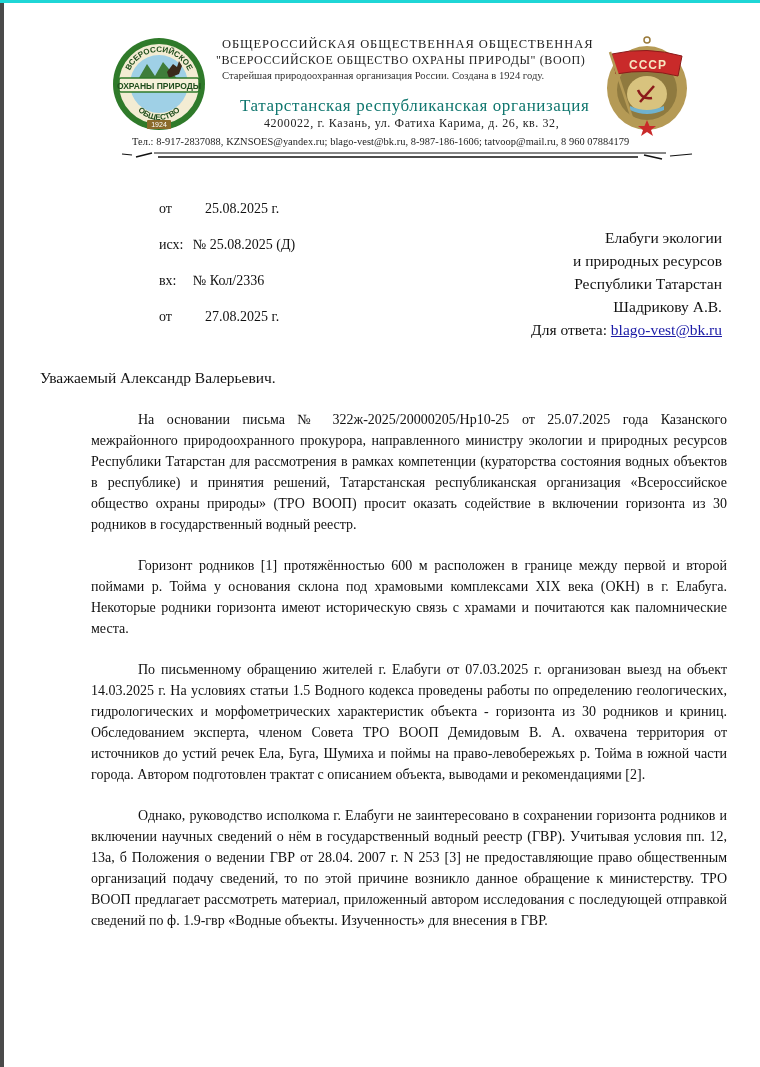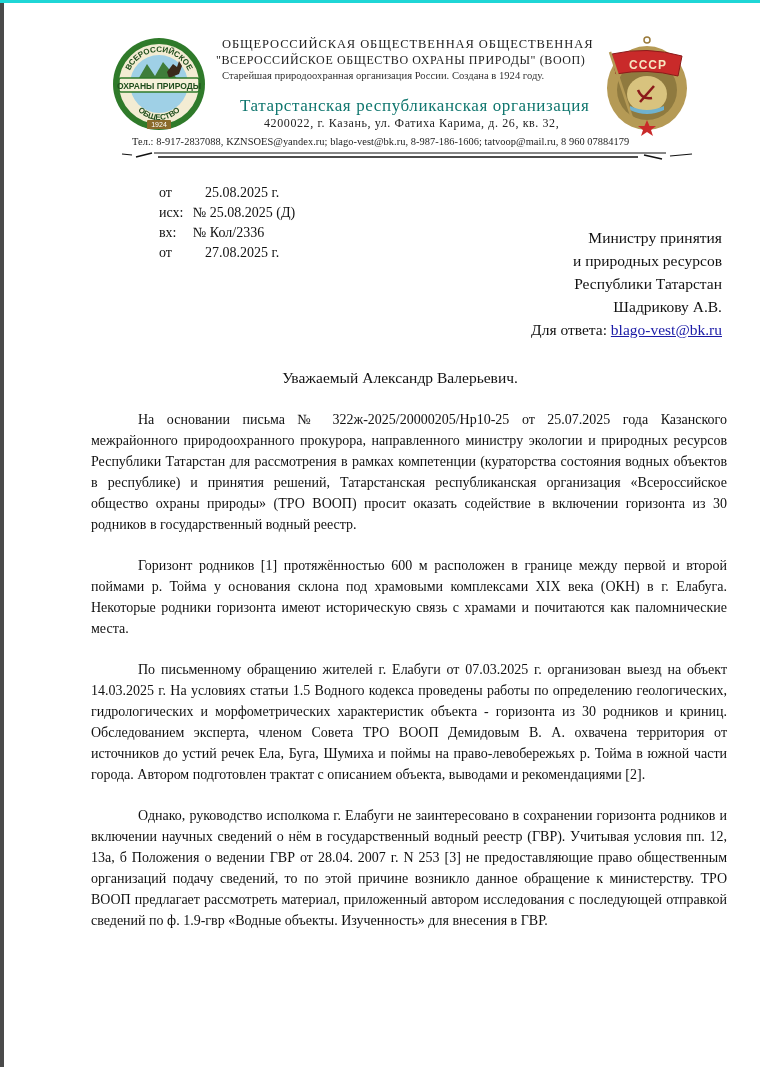--- a/index.html
+++ b/index.html
@@ -39,35 +39,35 @@
       font-size: 12px; letter-spacing: 0.6px; color: #222; white-space: nowrap; margin-left: 24px;
     }
     .lh-contacts {
       position: absolute; left: 112px; top: 136px;
       font-size: 10.4px; color: #222; white-space: nowrap; letter-spacing: 0.05px; margin-left: 20px;
     }
     .lh-rule { position: absolute; left: 118px; top: 150px; width: 580px; height: 14px; }
 
     
     .refs { position: absolute; left: 159px; top: 183px; font-size: 14px; line-height: 20px; }
-    .ref-row { display: flex; white-space: nowrap; }
+    .ref-row { display: flex; white-space: nowrap; margin-top: 16px; }
     .ref-label { width: 46px; }
     .ref-value { }
 
     
     .addressee {
       position: absolute; right: 38px; top: 226px;
       text-align: right; font-size: 15.5px; line-height: 23px;
     }
     .addressee a { color: #1a1aa6; text-decoration: underline; }
 
     
     .salutation {
       position: absolute; left: 0; width: 760px; top: 369px;
-      text-align: center; font-size: 15.5px; padding-left: 40px; box-sizing: border-box;
+      text-align: left; font-size: 15.5px; padding-left: 40px; box-sizing: border-box;
     }
 
     
     .body { position: absolute; left: 91px; width: 636px; top: 409px; }
     .para {
       font-size: 14px; line-height: 21px; text-align: justify;
       text-indent: 47px; margin: 0 0 20px 0;
     }
   </style>
 </head>
@@ -145,21 +145,21 @@
     <span class="ref-label" style="width:34px">вх:</span>
     <span class="ref-value">№ Кол/2336</span>
   </div>
   <div class="ref-row">
     <span class="ref-label">от</span>
     <span class="ref-value">27.08.2025 г.</span>
   </div>
 </div>
 
 <div class="addressee">
-  <div>Министру принятия</div>
+  <div>Елабуги экологии</div>
   <div>и природных ресурсов</div>
   <div>Республики Татарстан</div>
   <div>Шадрикову А.В.</div>
   <div><span>Для ответа: </span><a>blago-vest@bk.ru</a></div>
 </div>
 
 <div class="salutation">Уважаемый Александр Валерьевич.</div>
 
 <div class="body">
   <p class="para">На основании письма № 322ж-2025/20000205/Нр10-25 от 25.07.2025 года Казанского межрайонного природоохранного прокурора, направленного министру экологии и природных ресурсов Республики Татарстан для рассмотрения в рамках компетенции (кураторства состояния водных объектов в республике) и принятия решений, Татарстанская республиканская организация «Всероссийское общество охраны природы» (ТРО ВООП) просит оказать содействие в включении горизонта из 30 родников в государственный водный реестр.</p>

